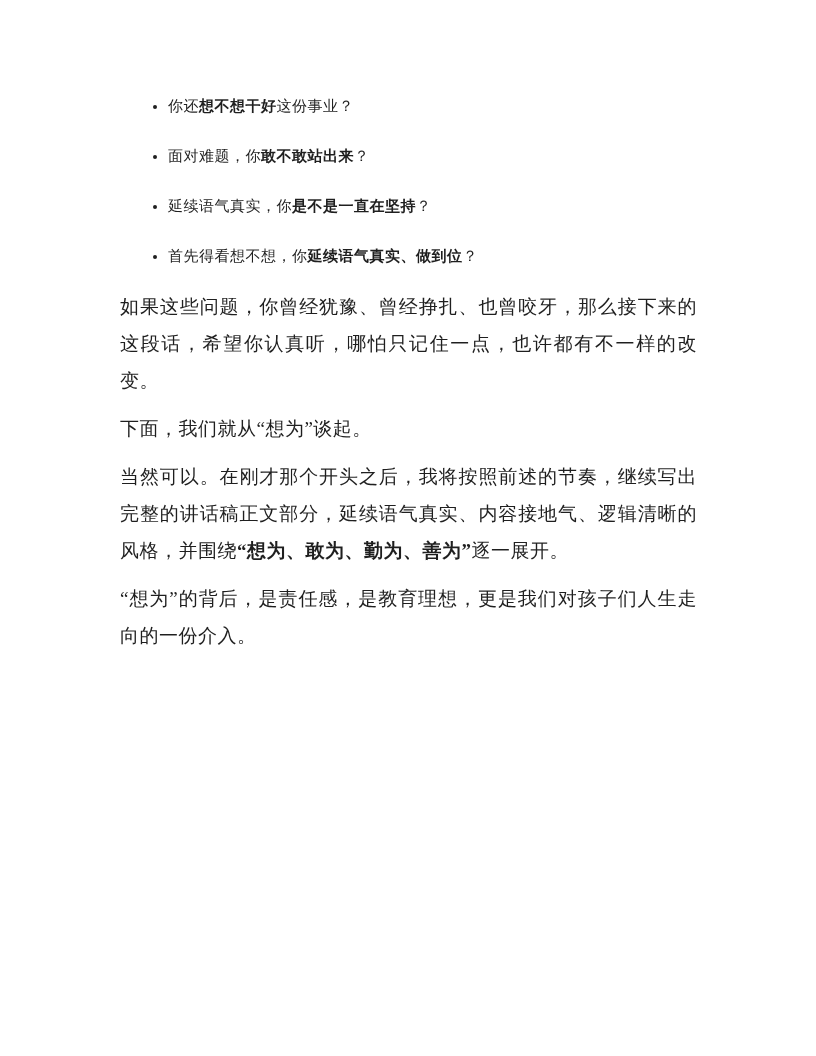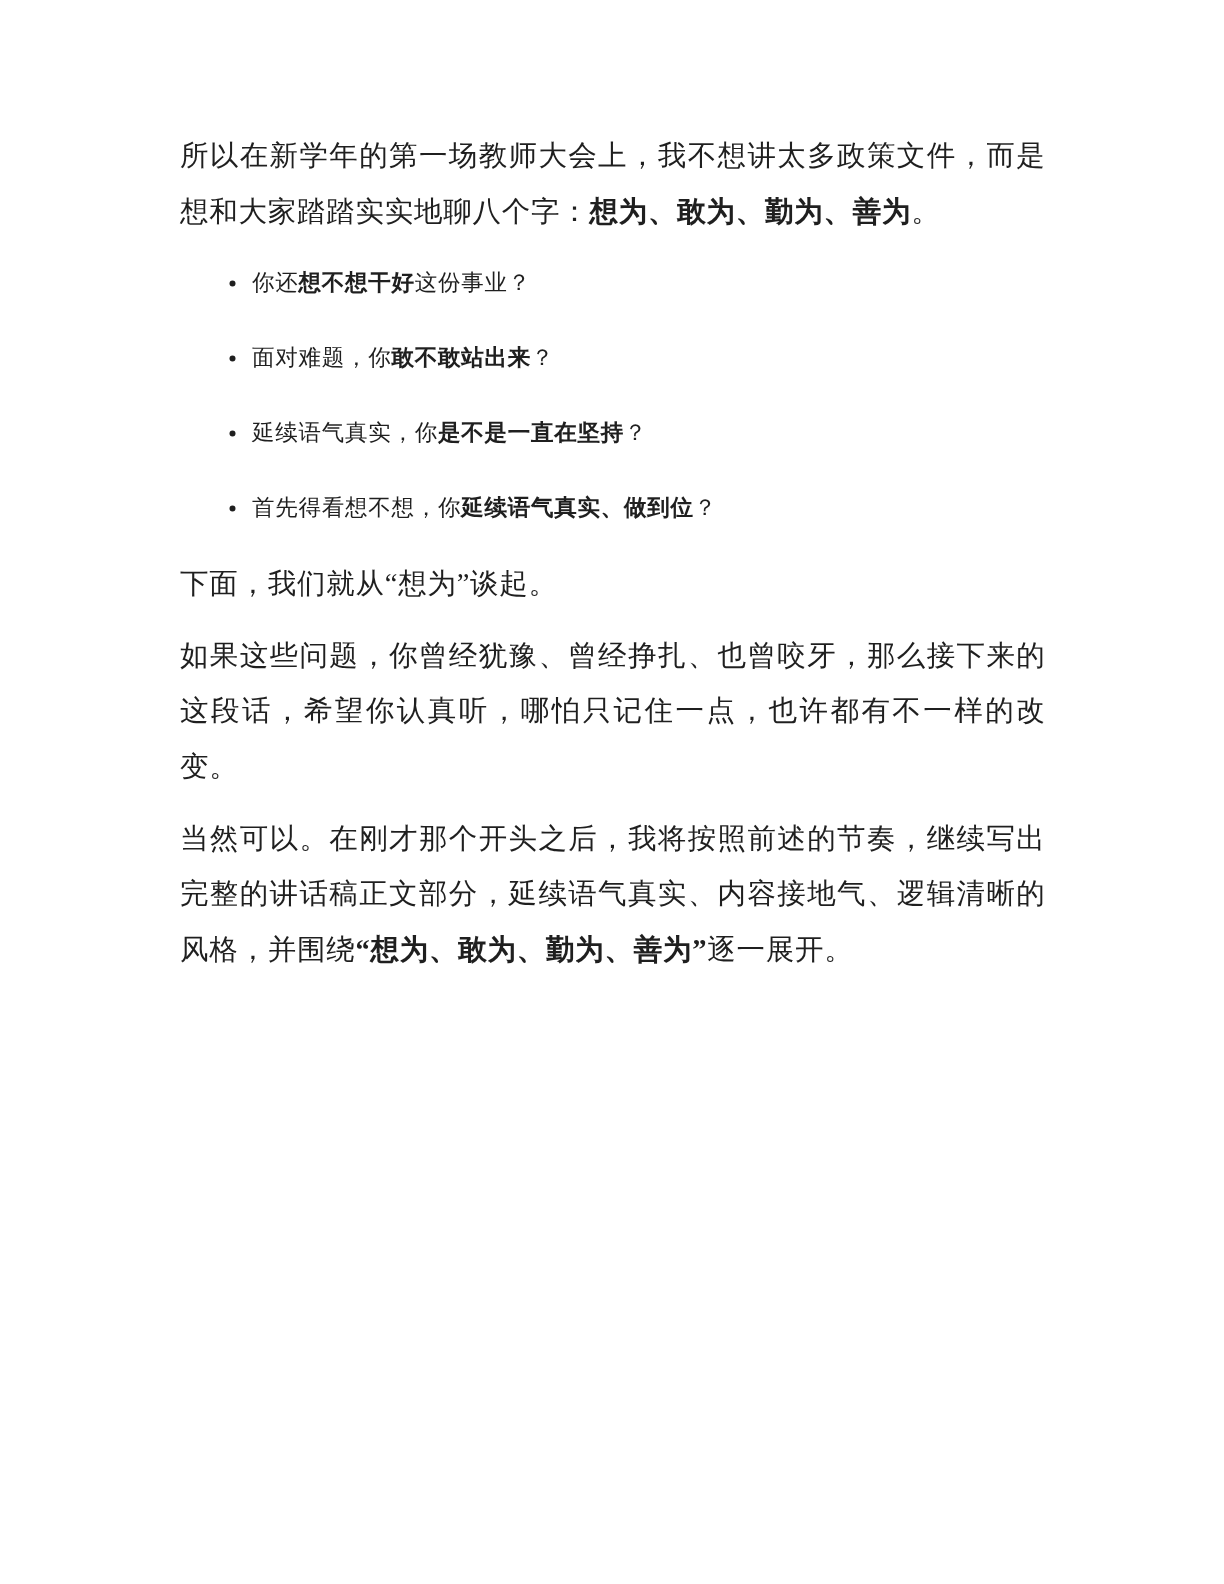--- a/index.html
+++ b/index.html
@@ -54,24 +54,24 @@
     font-size: 15px;
   }
   .run-regular { font-weight: normal; }
   .run-bold { font-weight: bold; }
 </style>
 </head>
 <body>
 
 <div class="page">
   <div class="content" id="doc-content">
-      <p class="para"><span class="run-regular">所以在新学年的第一场教师大会上，我不想讲太多政策文件，而是想和大家踏踏实实地聊八个字：</span><span class="run-bold">想为、敢为、勤为、善为</span><span class="run-regular">。</span></p>
       <ul class="bullets">
         <li><span class="run-regular">你还</span><span class="run-bold">想不想干好</span><span class="run-regular">这份事业？</span></li>
         <li><span class="run-regular">面对难题，你</span><span class="run-bold">敢不敢站出来</span><span class="run-regular">？</span></li>
         <li><span class="run-regular">延续语气真实，你</span><span class="run-bold">是不是一直在坚持</span><span class="run-regular">？</span></li>
         <li><span class="run-regular">首先得看想不想，你</span><span class="run-bold">延续语气真实、做到位</span><span class="run-regular">？</span></li>
       </ul>
+      <p class="para"><span class="run-regular">如果这些问题，你曾经犹豫、曾经挣扎、也曾咬牙，那么接下来的这段话，希望你认真听，哪怕只记住一点，也许都有不一样的改变。</span></p>
       <p class="para"><span class="run-regular">下面，我们就从“想为”谈起。</span></p>
-      <p class="para"><span class="run-regular">如果这些问题，你曾经犹豫、曾经挣扎、也曾咬牙，那么接下来的这段话，希望你认真听，哪怕只记住一点，也许都有不一样的改变。</span></p>
       <p class="para"><span class="run-regular">当然可以。在刚才那个开头之后，我将按照前述的节奏，继续写出完整的讲话稿正文部分，延续语气真实、内容接地气、逻辑清晰的风格，并围绕</span><span class="run-bold">“想为、敢为、勤为、善为”</span><span class="run-regular">逐一展开。</span></p>
+      <p class="para"><span class="run-regular">“想为”的背后，是责任感，是教育理想，更是我们对孩子们人生走向的一份介入。</span></p>
     </div>
 </div>
 
 </body></html>

